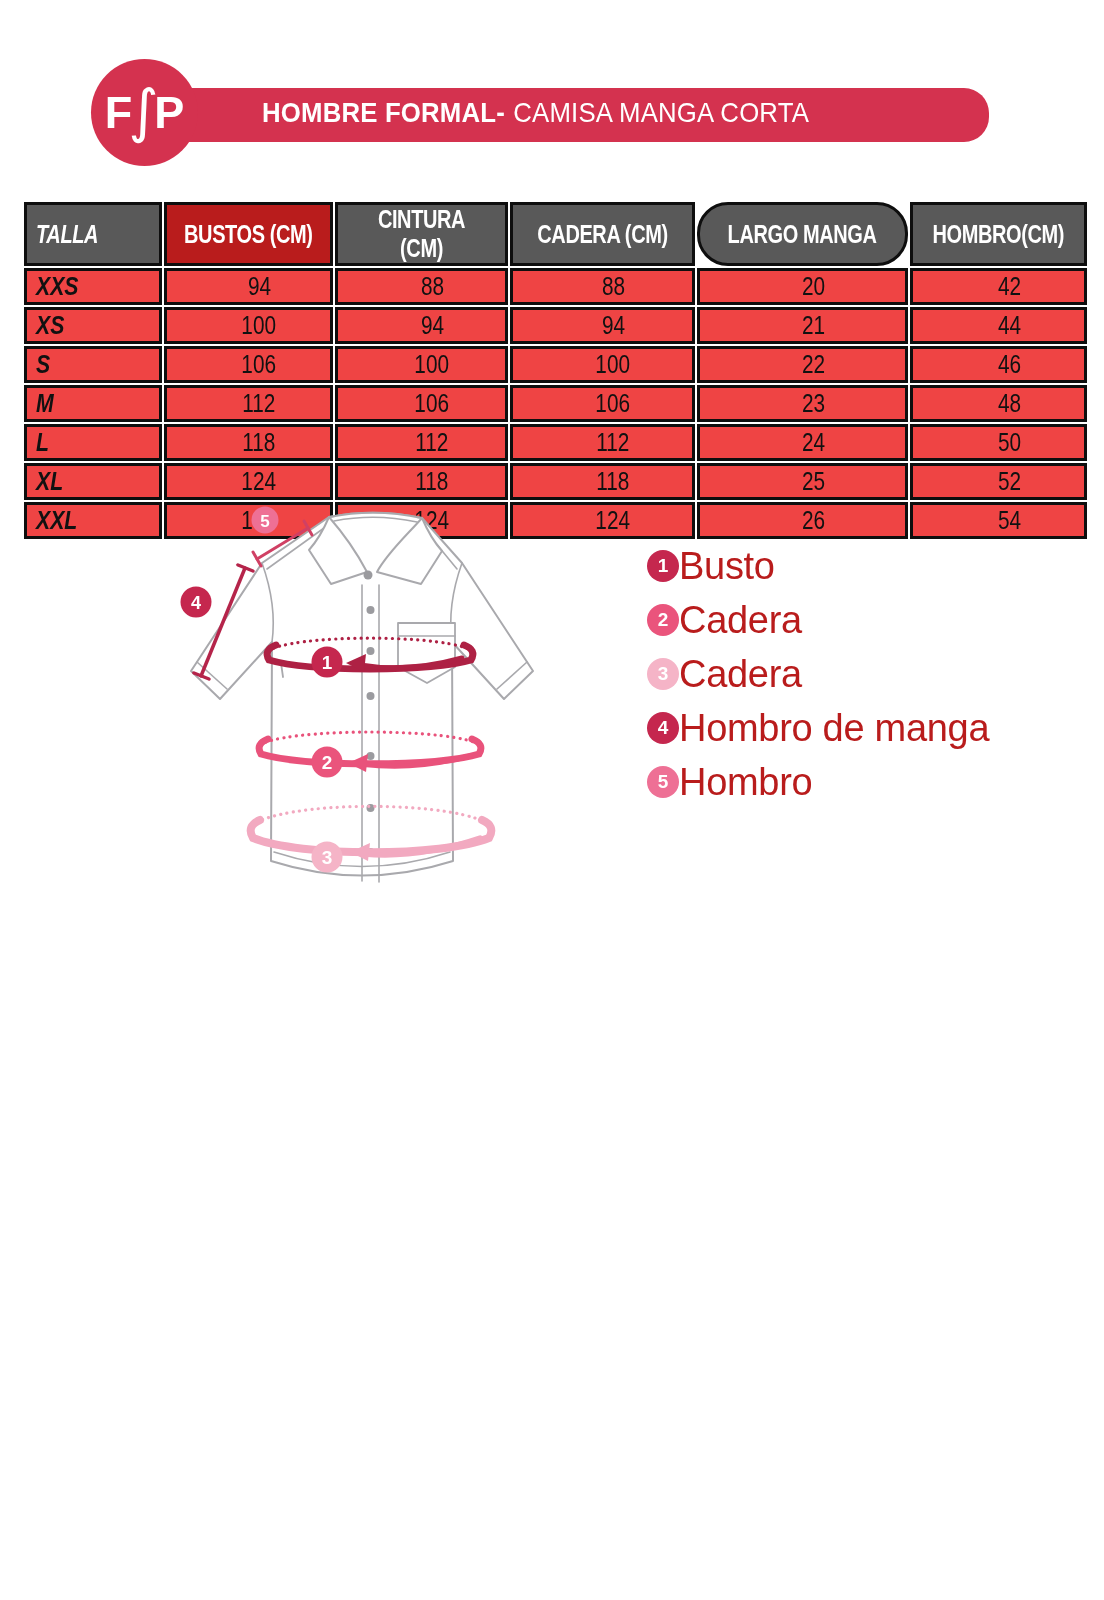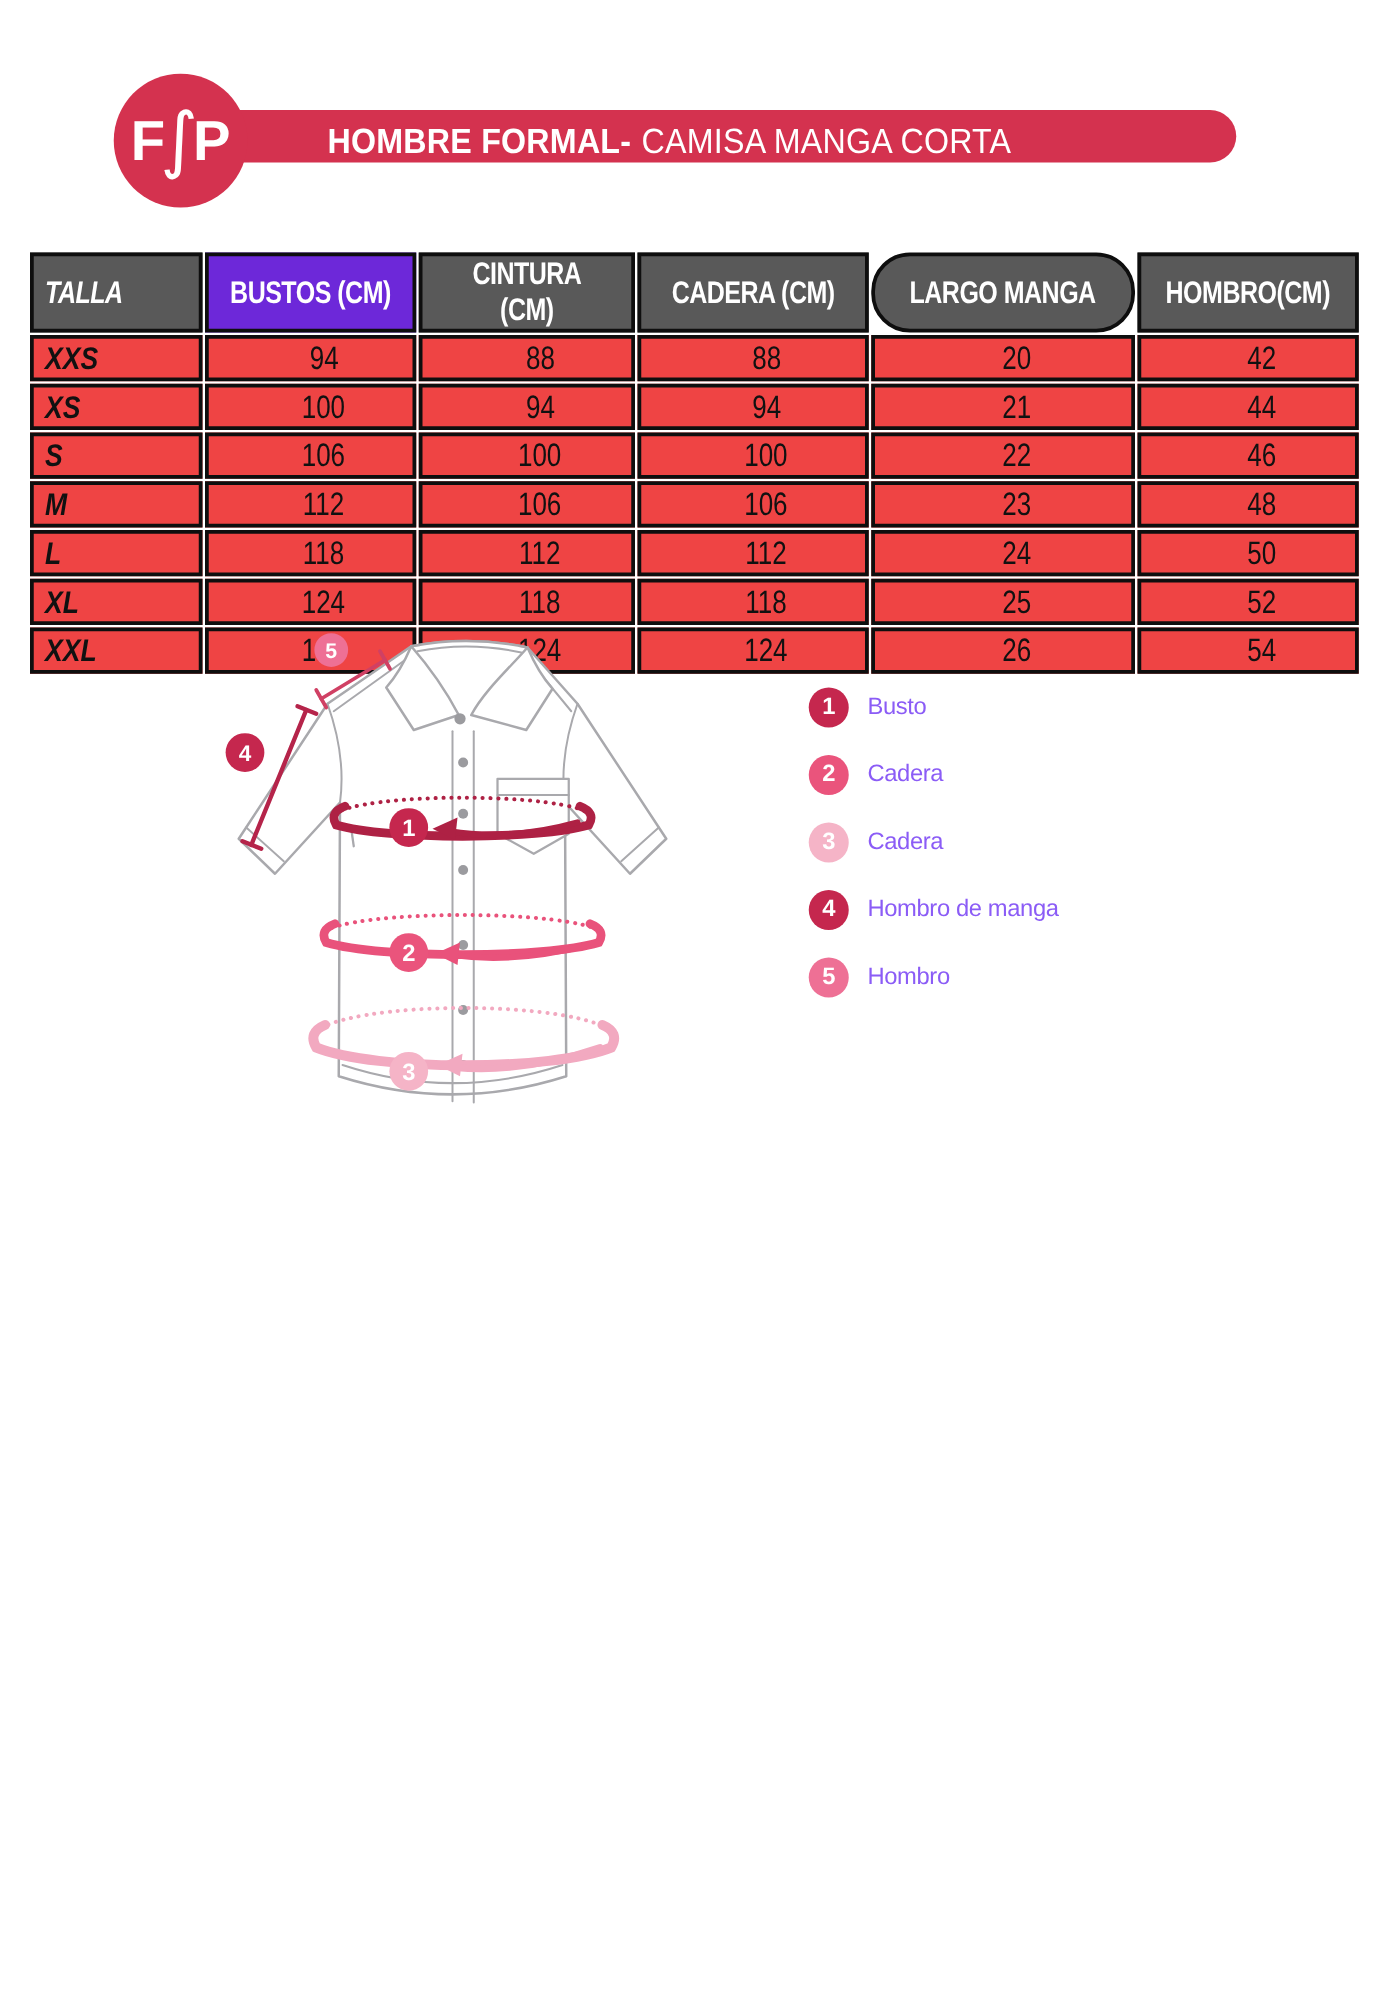--- a/index.html
+++ b/index.html
@@ -5,21 +5,21 @@
   html,body { margin:0; padding:0; background:#ffffff; }
   .page {
     position:relative; width:1104px; height:1600px; background:#ffffff;
     overflow:hidden;
     font-family:"Liberation Sans","DejaVu Sans",sans-serif;
     color:#111;
   }
 
   
   .banner {
-    position:absolute; left:146px; top:88px; width:843px; height:42px;
+    position:absolute; left:146px; top:88px; width:843px; height:54px;
     border-radius:0 25px 25px 0; z-index:1;
   }
   .banner-text {
     position:absolute; left:116px; top:0; height:50px;
     display:flex; align-items:center; white-space:nowrap;
     color:#fff; font-size:28px; transform:scaleX(.92); transform-origin:left center;
     letter-spacing:.2px;
   }
   .banner-bold { font-weight:700; }
   .banner-reg  { font-weight:400; margin-left:9px; }
@@ -55,21 +55,21 @@
   .diagram-svg { position:absolute; left:150px; top:490px; }
 
   
   .legend { position:absolute; left:647px; top:539px; }
   .legend-item { display:flex; align-items:center; height:54px; }
   .legend-badge {
     width:32px; height:32px; border-radius:50%; flex:0 0 32px;
     display:flex; align-items:center; justify-content:center;
     color:#fff; font-size:19px; font-weight:700;
   }
-  .legend-label { margin-left:15px; font-size:19px; color:#8b5cf6; letter-spacing:-.3px; }
+  .legend-label { font-size:38px; color:#b91c1c; letter-spacing:-.3px; }
 </style>
 </head>
 <body>
 
 <div class="page">
 
   <div class="banner" style="background: rgb(212, 50, 79);">
     <div class="banner-text">
       <span class="banner-bold">HOMBRE FORMAL-</span>
       <span class="banner-reg">CAMISA MANGA CORTA</span>
@@ -86,21 +86,21 @@
       <col style="width:138px">
         <col style="width:169px">
         <col style="width:173px">
       <col style="width:185px">
         <col style="width:211px">
         <col style="width:177px">
     </colgroup>
     <thead>
         <tr>
           <th style="background: rgb(89, 89, 89);"><span class="hcl">TALLA</span></th>
-          <th style="background: #6d28d9; margin-top: 15px;"><span class="hc">BUSTOS (CM)</span></th>
+          <th style="background: #b91c1c; margin-top: 15px;"><span class="hc">BUSTOS (CM)</span></th>
           <th style="background: rgb(89, 89, 89);"><span class="hc">CINTURA (CM)</span></th>
           <th style="background: rgb(89, 89, 89);"><span class="hc">CADERA (CM)</span></th>
           <th style="background: rgb(89, 89, 89); border-radius: 31px;"><span class="hc">LARGO MANGA</span></th>
           <th style="background: rgb(89, 89, 89);"><span class="hc">HOMBRO(CM)</span></th>
         </tr>
       </thead>
     <tbody>
         <tr>
           <td><span class="sz">XXS</span></td>
           <td><span class="num">94</span></td>

